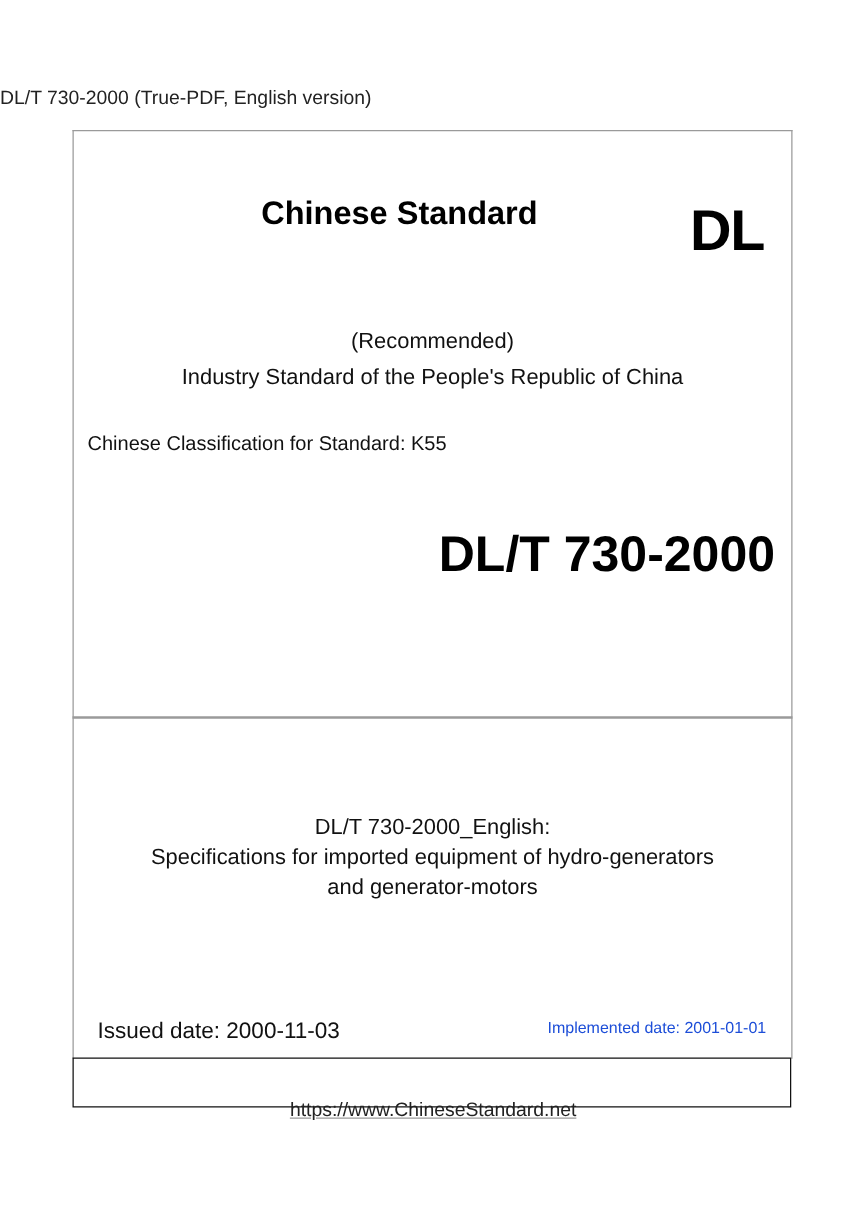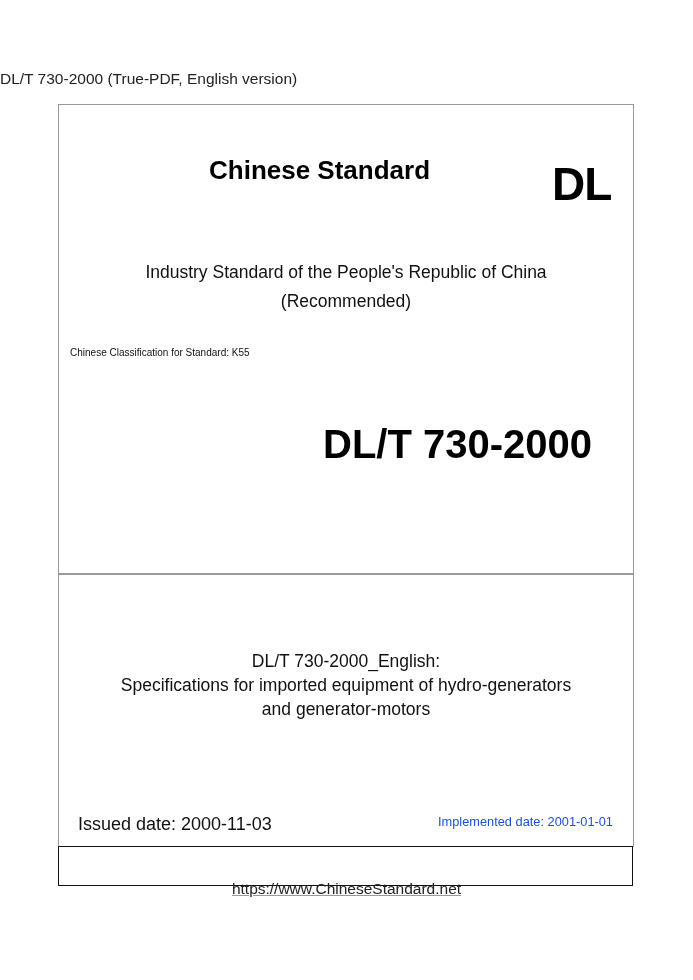--- a/index.html
+++ b/index.html
@@ -4,42 +4,42 @@
   <style>
     html, body { margin: 0; padding: 0; background: #ffffff; }
     body { width: 693px; height: 980px; position: relative; font-family: "Liberation Sans", sans-serif; color: #000; overflow: hidden; }
     .abs { position: absolute; }
     .header-line { left: 0; width: 693px; top: 70px; text-align: left; font-size: 15.5px; color: #222; }
     .frame { left: 58px; top: 104px; width: 574px; height: 742px; border: 1.5px solid #9a9a9a; border-bottom: none; box-sizing: content-box; }
     .divider { left: 58px; top: 573px; width: 576px; height: 1.5px; background: #9a9a9a; }
     .title-main { left: 209px; top: 155px; font-size: 26px; font-weight: bold; }
     .title-dl { left: 552px; top: 157px; font-size: 46px; font-weight: bold; letter-spacing: -1px; }
     .subtitle { left: 60px; width: 572px; top: 258px; text-align: center; font-size: 17.5px; line-height: 29px; color: #111; }
-    .classif { left: 70px; top: 347px; font-size: 10px; color: #111; text-align: right; }
-    .std-number { left: 323px; top: 422px; font-size: 40px; font-weight: bold; }
+    .classif { left: 70px; top: 347px; font-size: 16px; color: #111; text-align: right; }
+    .std-number { left: 351px; top: 422px; font-size: 40px; font-weight: bold; }
     .doc-title { left: 60px; width: 572px; top: 649px; text-align: center; font-size: 17.5px; line-height: 24px; color: #111; }
     .issued { left: 78px; top: 814px; font-size: 18px; color: #111; }
     .implemented { right: 80px; top: 814px; font-size: 12.8px; color: #1d4ed8; }
     .bottom-box { left: 58px; top: 846px; width: 575px; height: 40px; border: 1.5px solid #111; box-sizing: border-box; }
     .footer-link { left: 0; width: 693px; top: 880px; text-align: center; font-size: 15.5px; color: #222; text-decoration: underline; text-decoration-color: #999; }
   </style>
 </head>
 <body>
 
 <div class="abs header-line">DL/T 730-2000 (True-PDF, English version)</div>
 
 <div class="abs frame"></div>
 <div class="abs divider"></div>
 
 <div class="abs title-main">Chinese Standard</div>
 <div class="abs title-dl">DL</div>
 
 <div class="abs subtitle">
+  <div>(Recommended)</div>
   <div>Industry Standard of the People's Republic of China</div>
-  <div>(Recommended)</div>
 </div>
 
 <div class="abs classif">Chinese Classification for Standard: K55</div>
 
 <div class="abs std-number">DL/T 730-2000</div>
 
 <div class="abs doc-title">
   <div>DL/T 730-2000_English:</div>
   <div>Specifications for imported equipment of hydro-generators</div>
   <div>and generator-motors</div>

